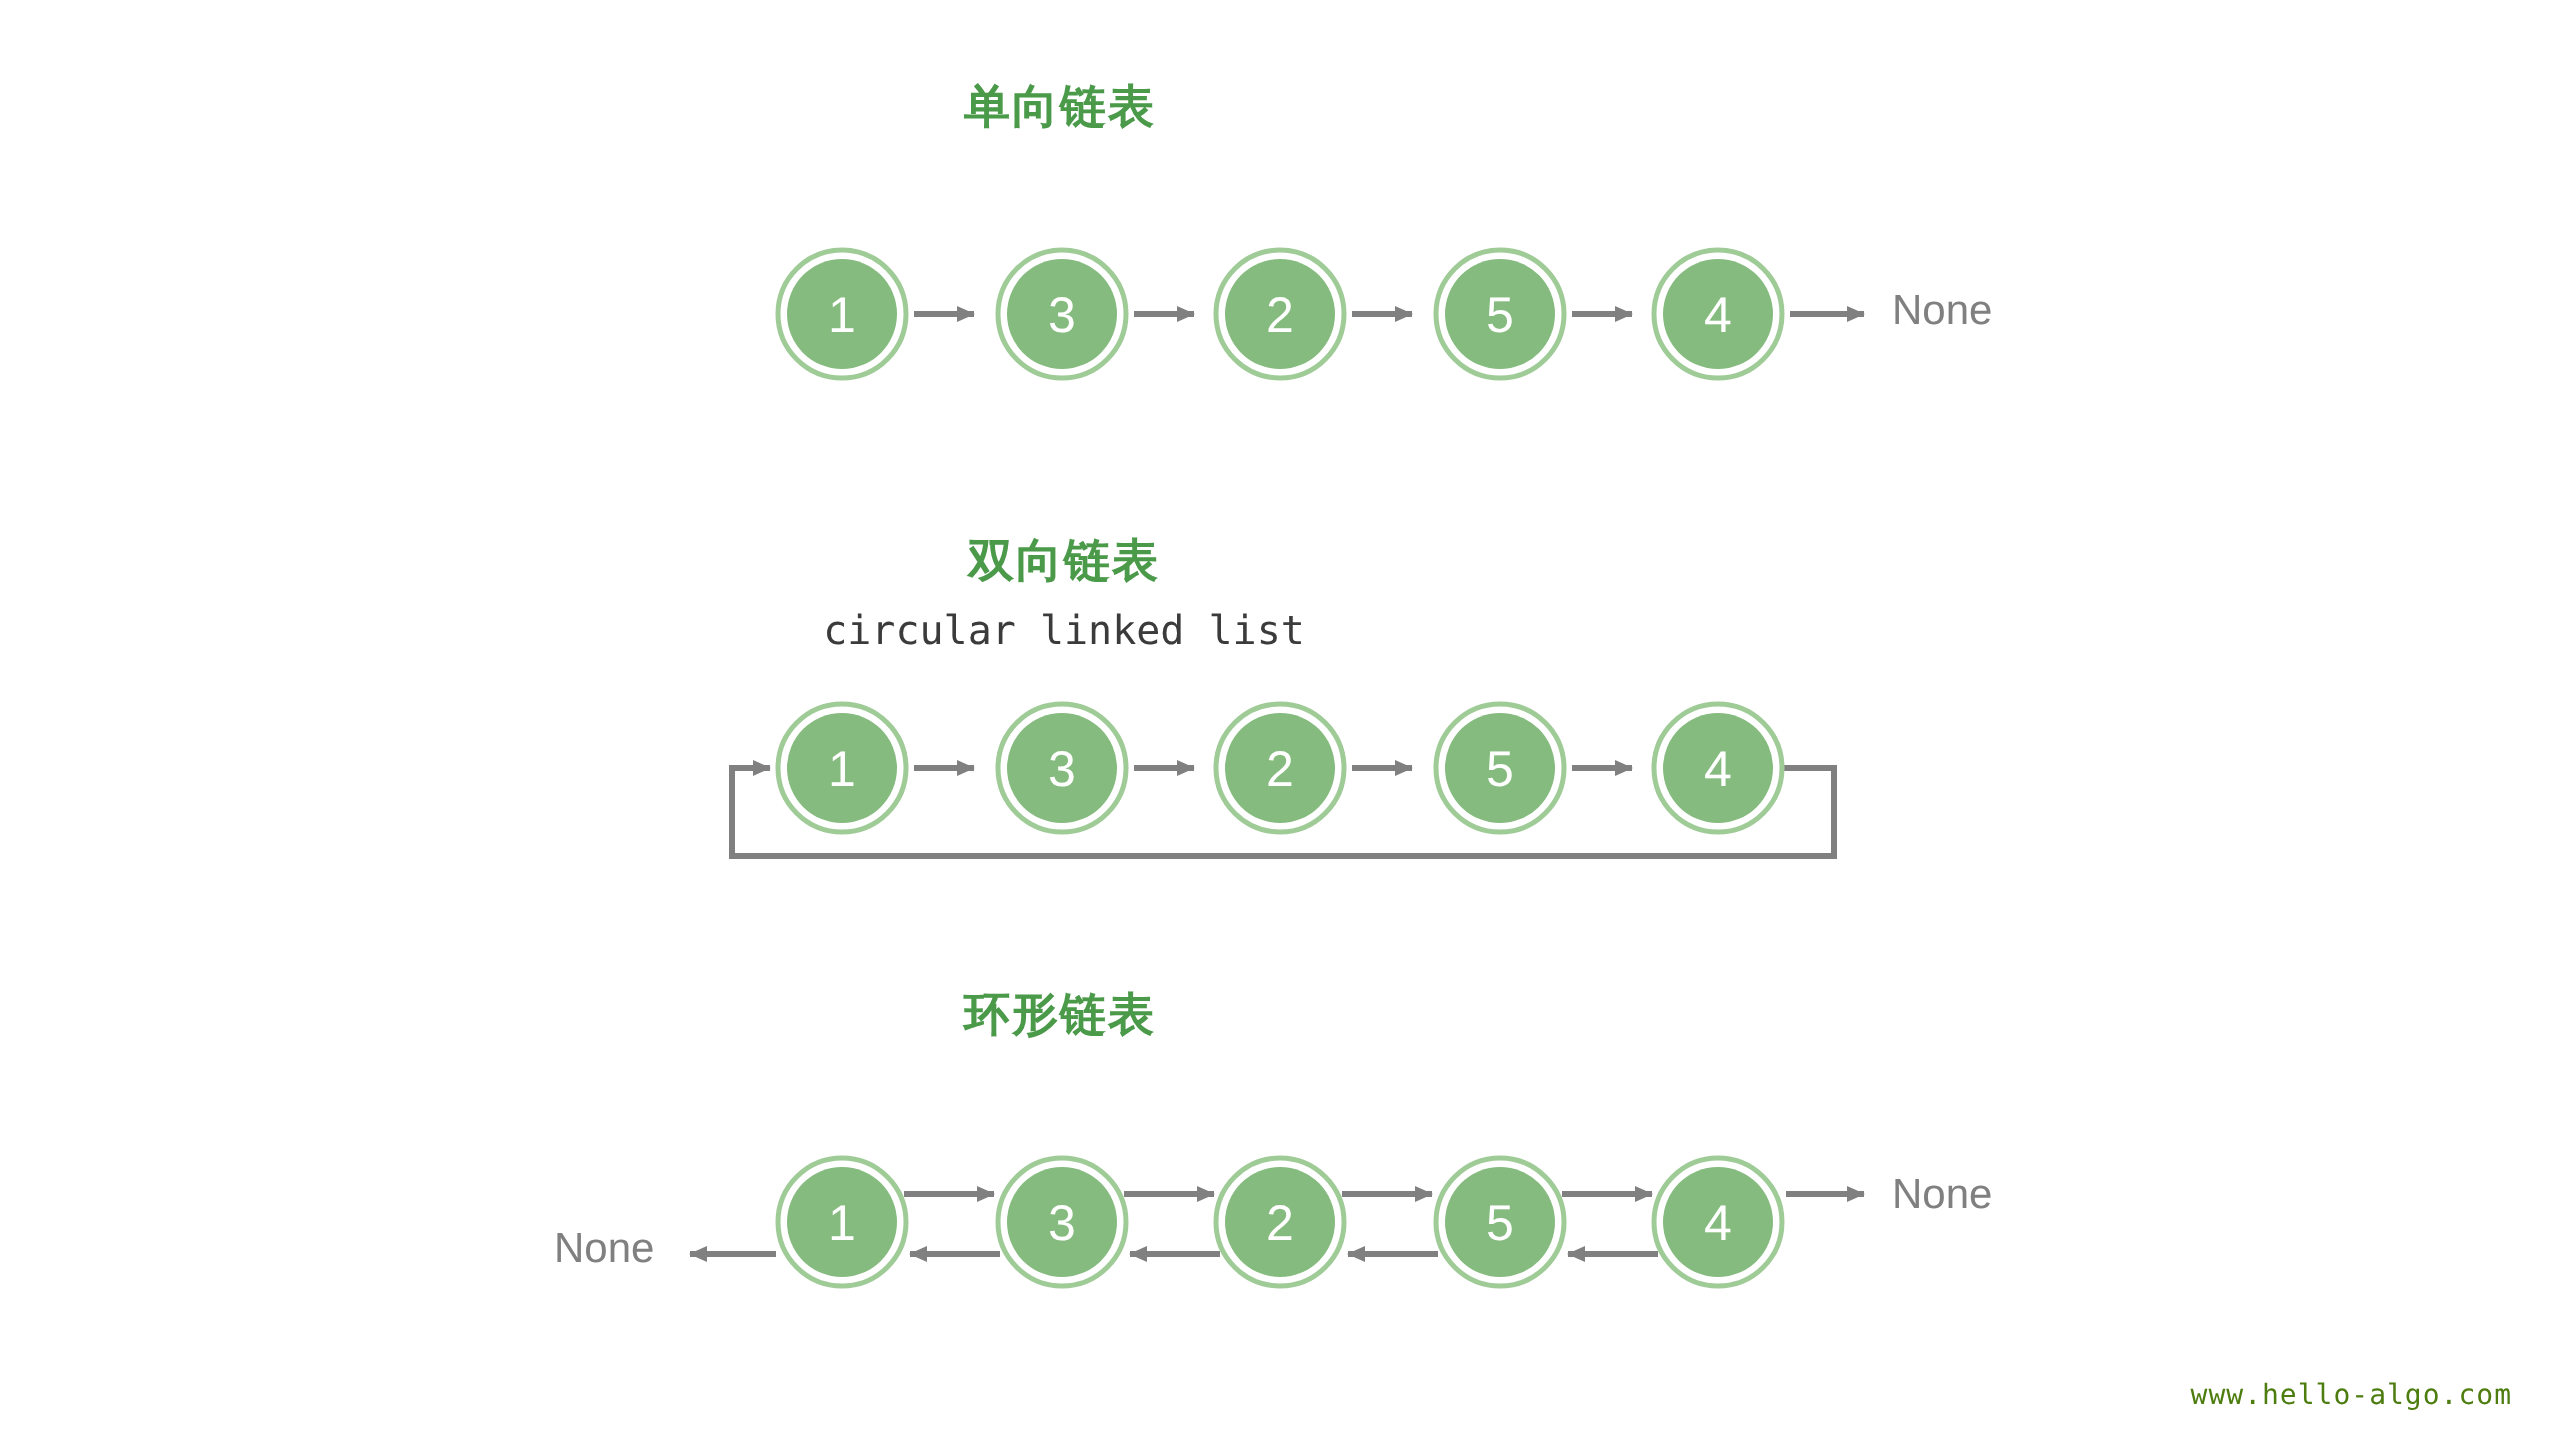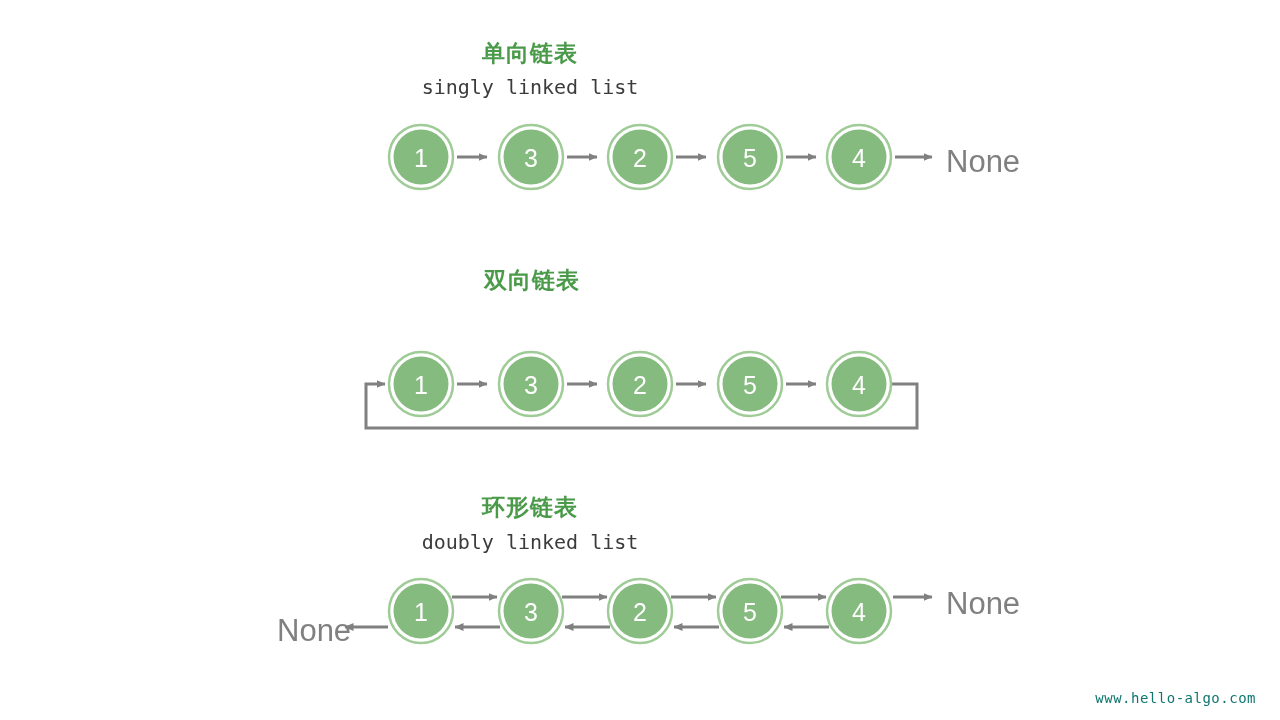--- a/index.html
+++ b/index.html
@@ -40,31 +40,31 @@
     position: absolute;
     font-family: "DejaVu Sans Mono", monospace;
     font-size: 20px;
     color: #3b3b3b;
     white-space: nowrap;
     transform: translateX(-50%);
   }
   .none-label {
     position: absolute;
     font-family: "Liberation Sans", sans-serif;
-    font-size: 31px;
+    font-size: 21px;
     color: #808080;
     white-space: nowrap;
   }
   .watermark {
     position: absolute;
     right: 24px;
     bottom: 14px;
     font-family: "DejaVu Sans Mono", monospace;
     font-size: 14px;
-    color: #0f766e;
+    color: #4d7c0f;
     letter-spacing: 0.5px;
   }
   .node-val {
     font-family: "Liberation Sans", sans-serif;
     font-size: 25px;
     fill: #ffffff;
     text-anchor: middle;
     dominant-baseline: central;
   }
 </style>
@@ -193,25 +193,24 @@
       </g>
       <g>
         <circle cx="859" cy="611" r="32" fill="none" stroke="#9ecb96" stroke-width="2.5"></circle>
         <circle cx="859" cy="611" r="27.5" fill="#85bb7e"></circle>
         <text class="node-val" x="859" y="612">4</text>
       </g>
     </g>
   </svg>
 
   <div class="cn-title" style="left:530px; top:38px;">单向链表</div>
-  <div class="en-title" style="left:530px; top:75px;">singly linked list</div>
   <div class="none-label" style="left:946px; top:144px;">None</div>
 
   <div class="cn-title" style="left:532px; top:265px;">双向链表</div>
+  <div class="en-title" style="left:532px; top:303px;">circular linked list</div>
 
   <div class="cn-title" style="left:530px; top:492px;">环形链表</div>
-  <div class="en-title" style="left:530px; top:530px;">doubly linked list</div>
   <div class="none-label" style="left:946px; top:586px;">None</div>
   <div class="none-label" style="left:277px; top:613px;">None</div>
 
   <div class="watermark">www.hello-algo.com</div>
 
 </div>
 
 </body></html>

